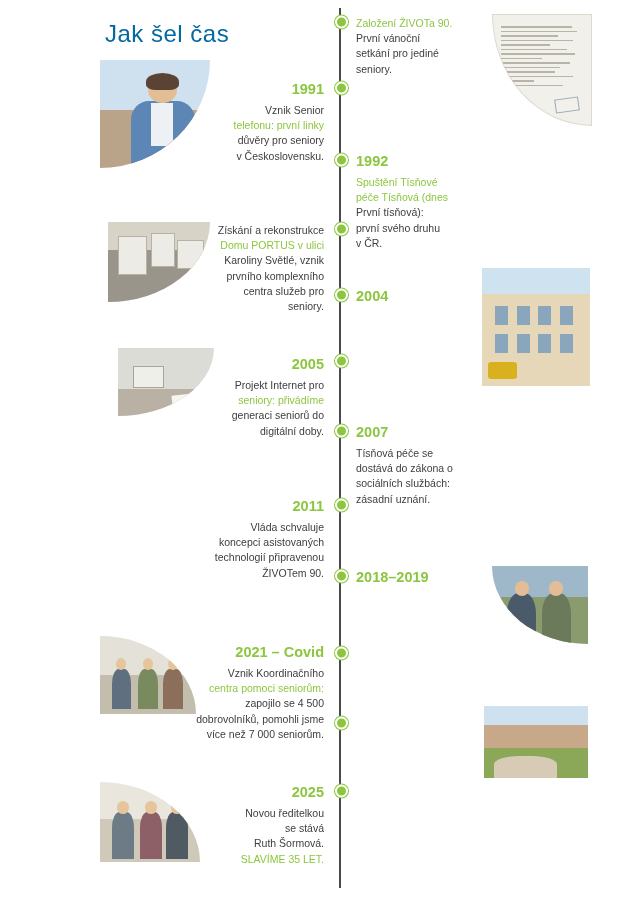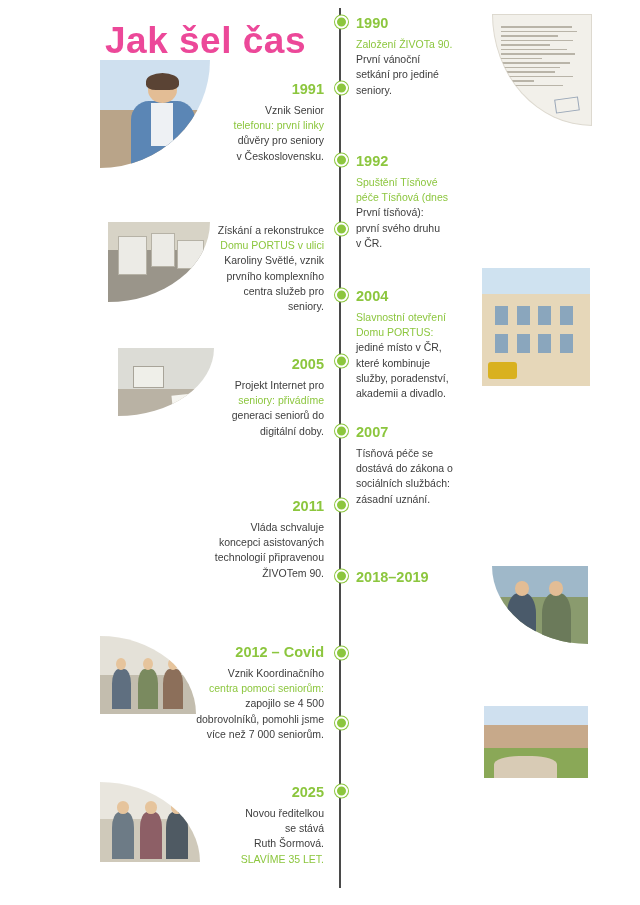--- a/index.html
+++ b/index.html
@@ -14,23 +14,23 @@
     font-family: "Liberation Sans", sans-serif;
     color: #3b3b3b;
     overflow: hidden;
   }
 
   
   #page-title {
     position: absolute;
     left: 105px;
     top: 20px;
-    font-size: 37px;
-    font-weight: bold;
-    color: #ec4899;
+    font-size: 24px;
+    font-weight: normal;
+    color: #0369a1;
     letter-spacing: 0.5px;
   }
 
   
   #timeline-axis {
     position: absolute;
     left: 339px;
     top: 8px;
     width: 2px;
     height: 880px;
@@ -404,21 +404,20 @@
     <div class="pp" style="left:40%;background:#8d5f66">
         <i></i>
       </div>
     <div class="pp" style="left:66%;background:#4f5a63">
         <i></i>
       </div>
   </div>
 </div>
 
 <div class="entry right" style="top:16px">
-  <div class="entry-year">1990</div>
   <div class="entry-text">
     <span class="hl">Založení ŽIVOTa 90.</span><br>
     <span>První vánoční</span><br>
     <span>setkání pro jediné</span><br>
     <span>seniory.</span>
   </div>
 </div>
 
 <div class="entry left" style="top:82px">
   <div class="entry-year">1991</div>
@@ -447,28 +446,20 @@
     <span class="hl">Domu PORTUS v ulici</span><br>
     <span>Karoliny Světlé, vznik</span><br>
     <span>prvního komplexního</span><br>
     <span>centra služeb pro</span><br>
     <span>seniory.</span>
   </div>
 </div>
 
 <div class="entry right" style="top:289px">
   <div class="entry-year">2004</div>
-  <div class="entry-text">
-    <span class="hl">Slavnostní otevření</span><br>
-    <span class="hl">Domu PORTUS:</span><br>
-    <span>jediné místo v ČR,</span><br>
-    <span>které kombinuje</span><br>
-    <span>služby, poradenství,</span><br>
-    <span>akademii a divadlo.</span>
-  </div>
 </div>
 
 <div class="entry left" style="top:357px">
   <div class="entry-year">2005</div>
   <div class="entry-text">
     <span>Projekt Internet pro</span><br>
     <span class="hl">seniory: přivádíme</span><br>
     <span>generaci seniorů do</span><br>
     <span>digitální doby.</span>
   </div>
@@ -492,21 +483,21 @@
     <span>technologií připravenou</span><br>
     <span>ŽIVOTem 90.</span>
   </div>
 </div>
 
 <div class="entry right" style="top:570px">
   <div class="entry-year">2018–2019</div>
 </div>
 
 <div class="entry left" style="top:645px;width:186px;left:138px">
-  <div class="entry-year">2012 – Covid</div>
+  <div class="entry-year">2021 – Covid</div>
   <div class="entry-text">
     <span>Vznik Koordinačního</span><br>
     <span class="hl">centra pomoci seniorům:</span><br>
     <span>zapojilo se 4 500</span><br>
     <span>dobrovolníků, pomohli jsme</span><br>
     <span>více než 7 000 seniorům.</span>
   </div>
 </div>
 
 <div class="entry right" style="top:717px">

